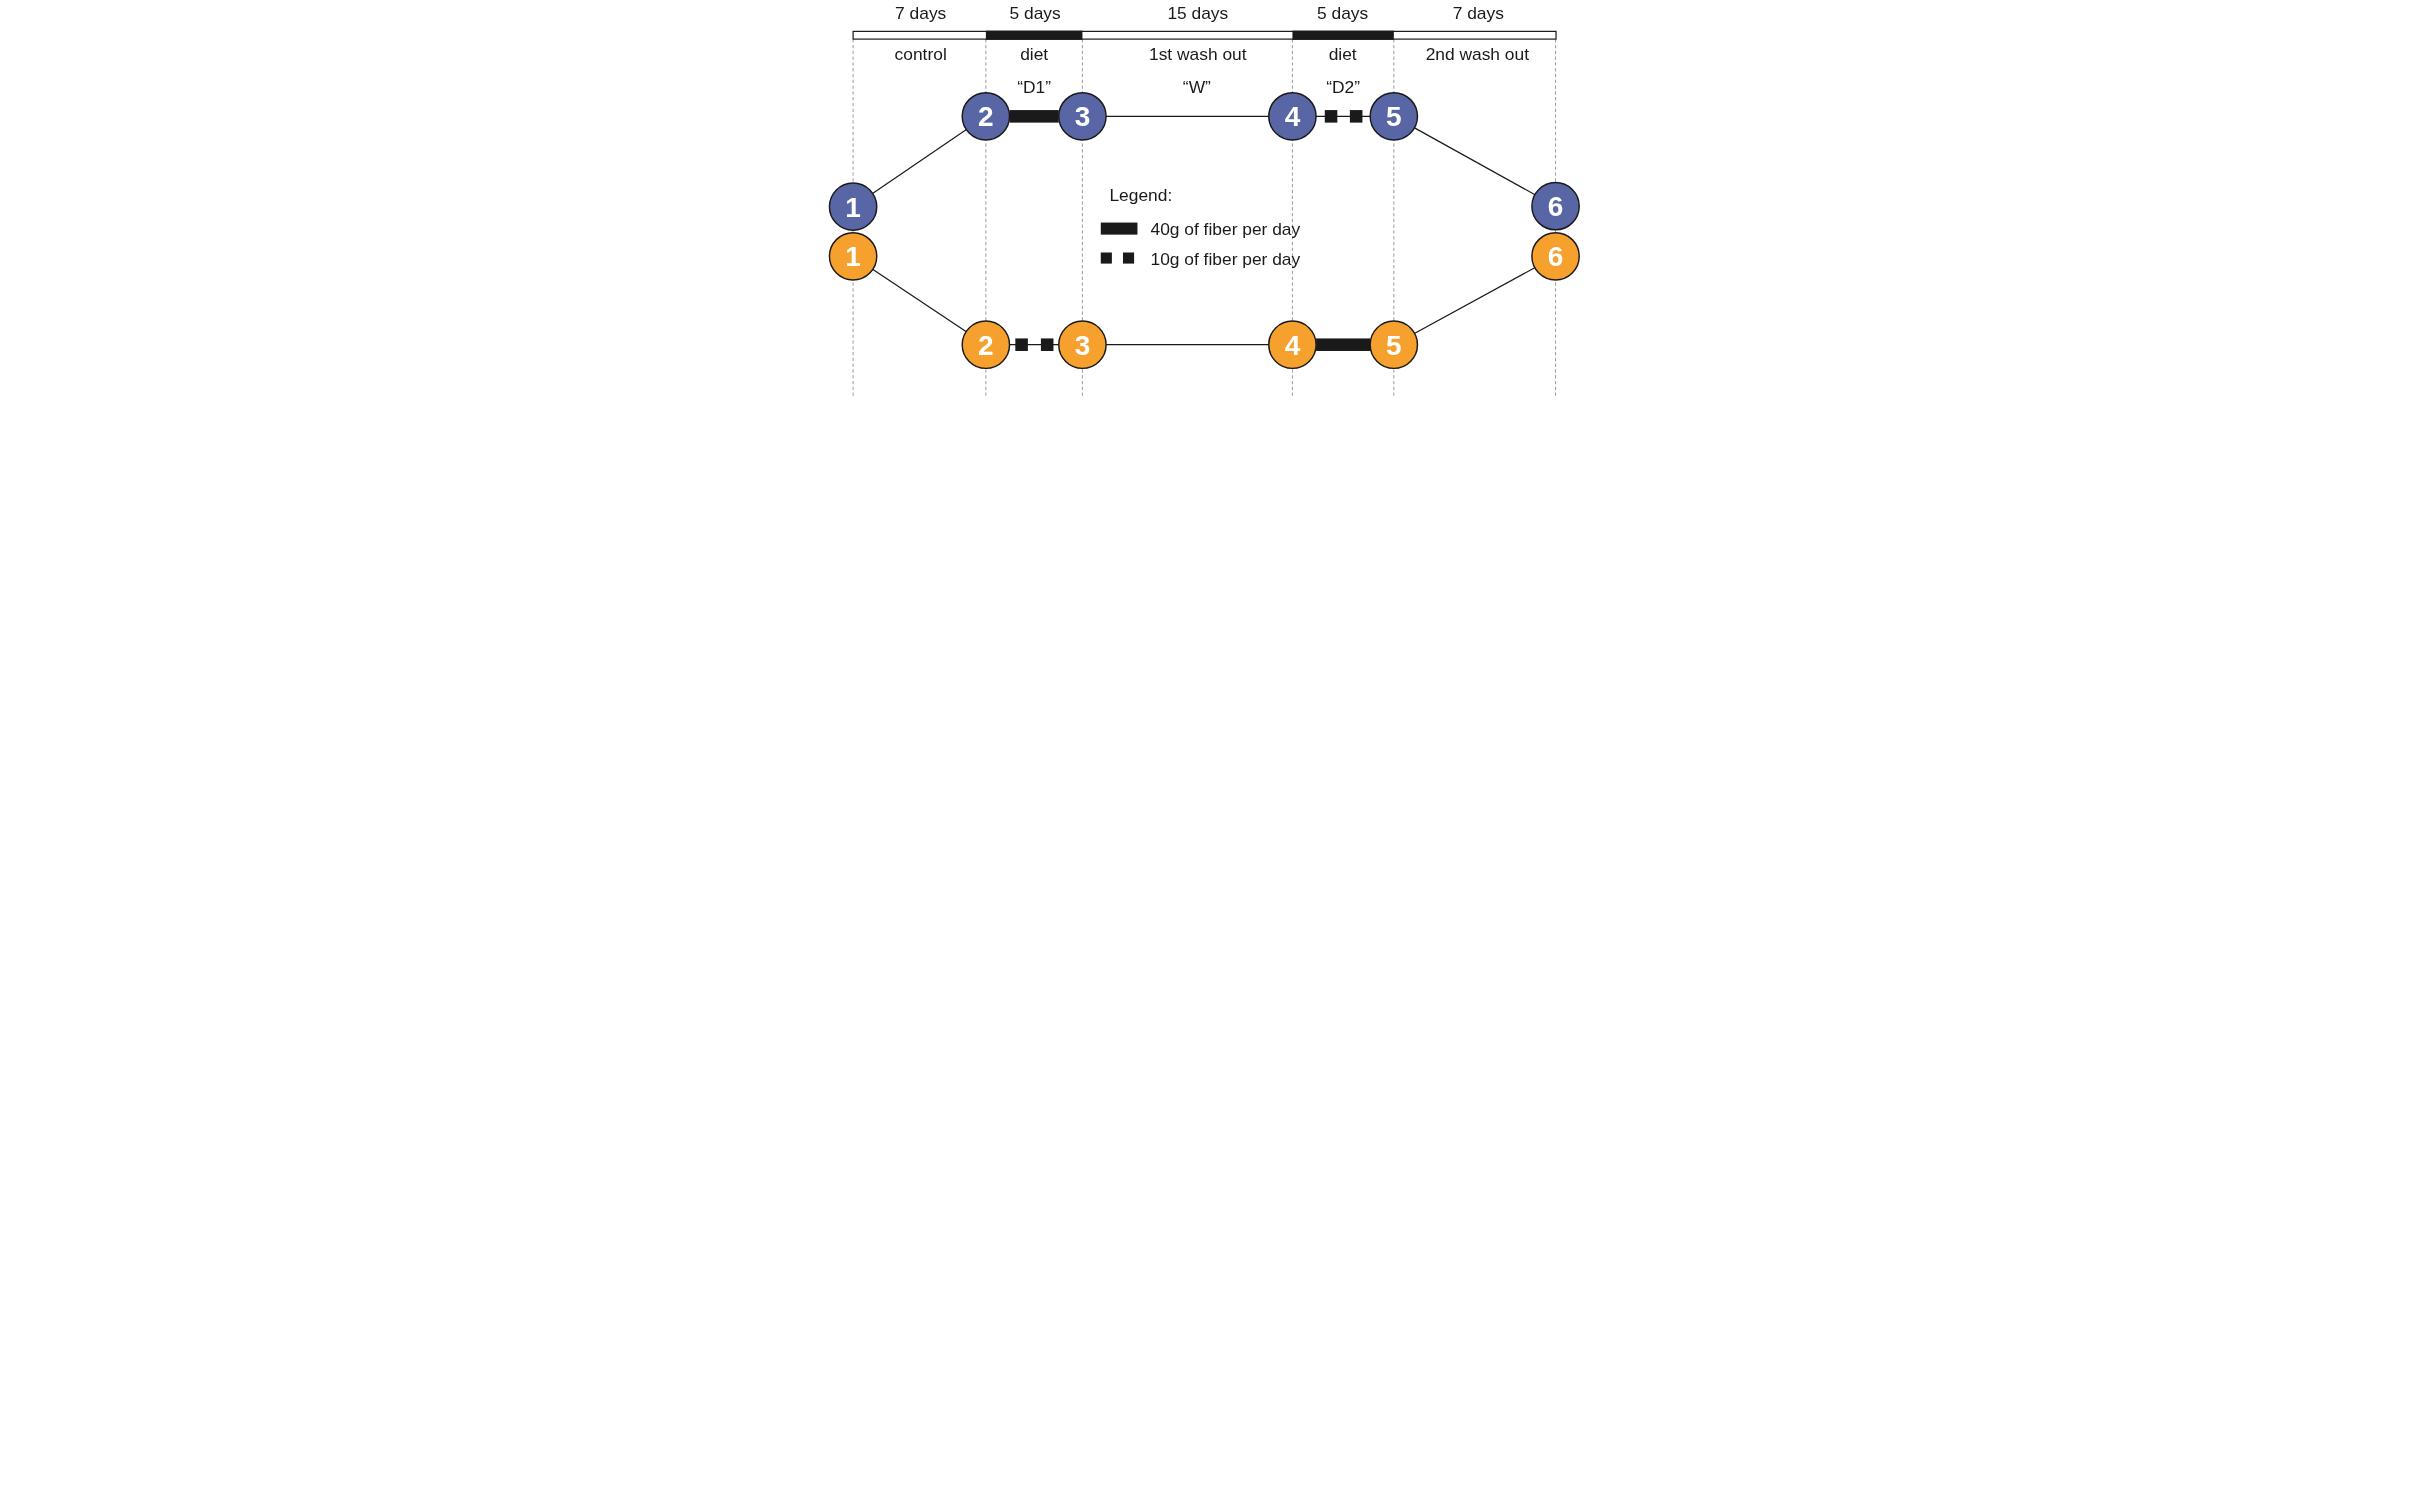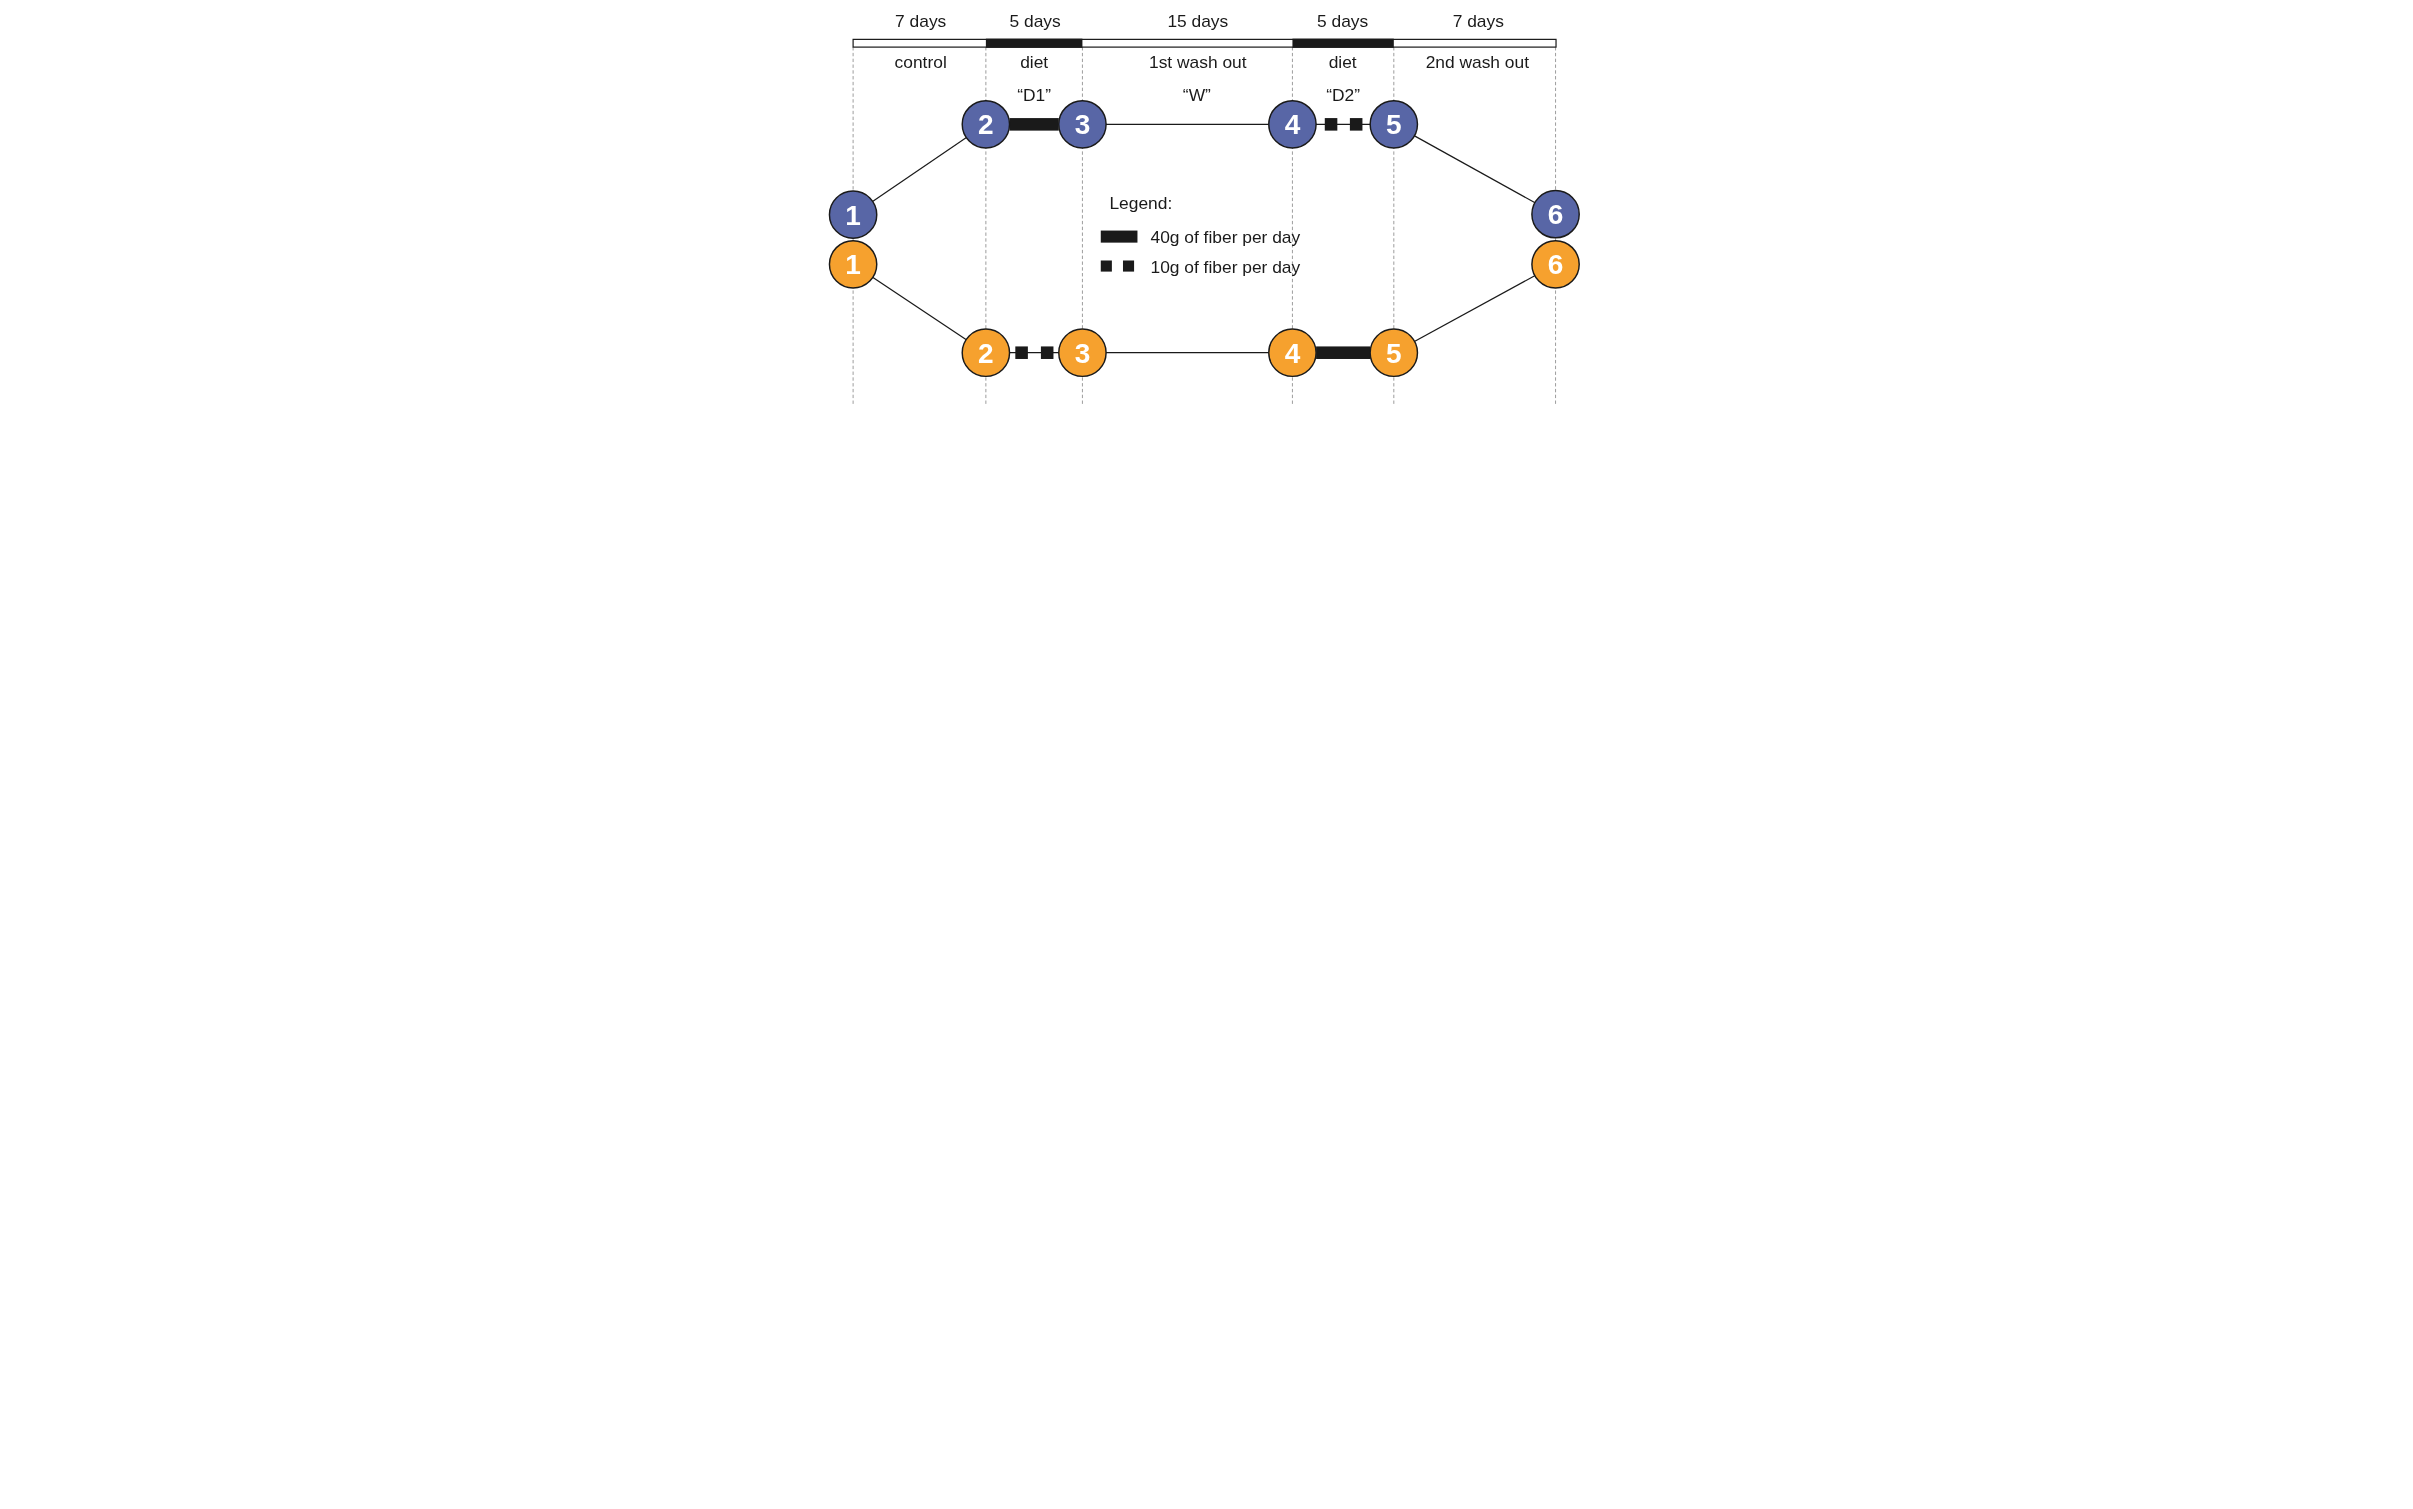--- a/index.html
+++ b/index.html
@@ -1,16 +1,16 @@
 <!DOCTYPE html>
 <html style="font-size:7.7px"><head>
 <meta charset="utf-8">
 <style>
   html,body{margin:0;padding:0;background:#ffffff;}
-  .fig-wrap{width:757px;max-width:100%;margin:8px auto;background:#14532d;}
+  .fig-wrap{width:757px;max-width:100%;margin:0 auto;background:#14532d;}
   svg{display:block;width:100%;height:auto;background:#fff;}
   text{font-family:"Liberation Sans","DejaVu Sans",sans-serif;fill:#1a1a1a;}
   .lbl{font-size:36px;}
   .code{font-size:36px;}
   .num{font-size:58px;font-weight:bold;fill:#ffffff;}
   .legend-title{font-size:36px;}
   .legend-lbl{font-size:36px;}
   .guide{stroke:#999999;stroke-width:2;stroke-dasharray:7 5;fill:none;}
   .conn{stroke:#1a1a1a;stroke-width:2.5;fill:none;}
   .node{stroke:#1a1a1a;stroke-width:3;}

